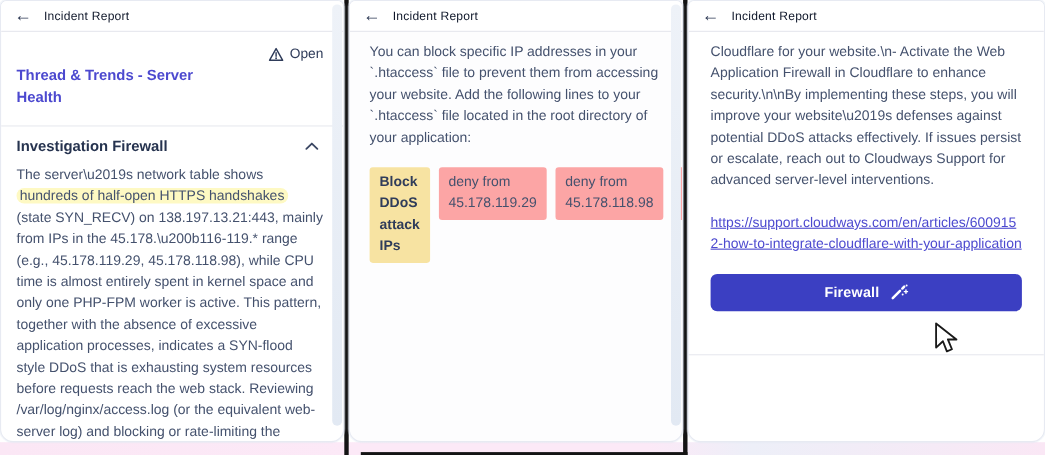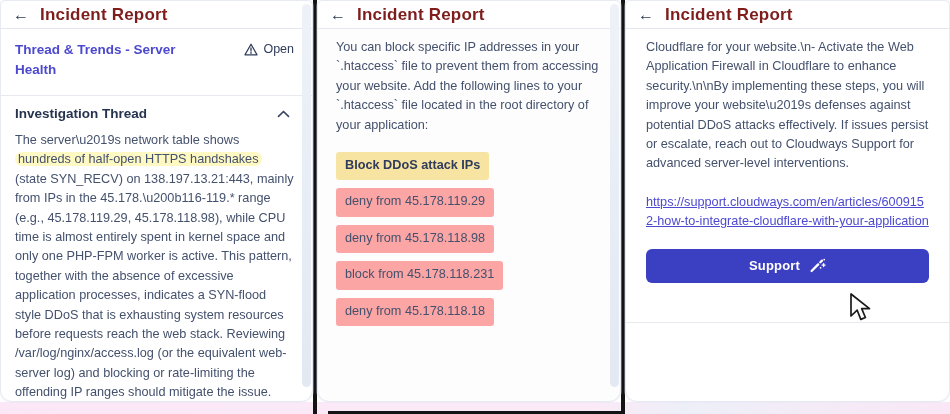--- a/index.html
+++ b/index.html
@@ -28,37 +28,37 @@
   }
   .card.p1 { width:313px; }
   .card.p2 { width:304px; background:#fdfdfe; }
   .card.p3 { width:325px; }
 
   .hdr {
     height:28px; display:flex; align-items:center; gap:11px;
     padding:0 12px; border-bottom:1px solid #e6e7ee; background:#fff;
   }
   .back { font-size:16px; color:#2d3954; line-height:1; cursor:pointer; }
-  .hdr-title { font-weight:bold; font-size:17px; color:#7f1d1d; letter-spacing:.2px; }
+  .hdr-title { font-weight:normal; font-size:11px; color:#0f172a; letter-spacing:.2px; }
 
   
   .content1 { padding:11px 18px 0 14px; }
   .thread-row { display:flex; justify-content:space-between; align-items:flex-start; }
-  .thread-link { color:#4c49cf; font-weight:bold; font-size:13.5px; line-height:20px; max-width:175px; cursor:pointer; }
+  .thread-link { color:#4c49cf; font-weight:bold; font-size:13.5px; line-height:20px; max-width:175px; cursor:pointer;margin-top:19px; }
   .badge { display:flex; align-items:center; gap:5px; color:#2f3c5a; font-weight:normal; font-size:12.5px; margin-top:2px; cursor:pointer; }
   .divider1 { border-top:1px solid #e8e9ef; margin:15px -18px 0 -14px; }
   .section-row { display:flex; justify-content:space-between; align-items:center; padding:10px 4px 0 0; }
   .section-title { font-weight:bold; font-size:13.5px; color:#26334f; }
   .chev { cursor:pointer; display:flex; align-items:center; }
   .para { margin-top:10px; font-size:12.7px; line-height:19.4px; color:#44516d; }
   .hl { background:#fef9c3; border-radius:8px; padding:0 3px; }
 
   
   .content2 { padding:9px 16px 0 18px; font-size:12.7px; line-height:19.4px; color:#44516d; }
-  .codeblock { margin-top:17px; display:flex; flex-direction:column; align-items:flex-start; gap:8px; }
+  .codeblock { margin-top:17px; display:flex; flex-direction:row; align-items:flex-start; gap:8px; }
   .codeline { background:#fca5a5; padding:4px 9px 5px; border-radius:3px; font-size:12.7px; color:#44516d; }
   .codetitle { background:#f7e3a2; font-weight:bold; color:#2f3c5a; }
 
   
   .content3 { padding:9px 20px 0 20px; font-size:12.7px; line-height:19.4px; color:#44516d; }
   .support-link {
     display:block; margin-top:19px; color:#4c49cf; text-decoration:underline;
     font-size:12.7px; line-height:19.4px; word-break:break-all; cursor:pointer;
   }
   .smartfix-btn {
@@ -97,21 +97,21 @@
                 <path d="M7 1.2 L13 11.8 L1 11.8 Z" fill="none" stroke="#2f3c5a" stroke-width="1.3" stroke-linejoin="round"></path>
                 <line x1="7" y1="4.9" x2="7" y2="8.1" stroke="#2f3c5a" stroke-width="1.3" stroke-linecap="round"></line>
                 <circle cx="7" cy="9.9" r="0.85" fill="#2f3c5a"></circle>
               </svg>
             </span>
             <span>Open</span>
           </div>
         </div>
         <div class="divider1"></div>
         <div class="section-row">
-          <span class="section-title">Investigation Thread</span>
+          <span class="section-title">Investigation Firewall</span>
           <span class="chev">
             <svg width="13" height="8" viewBox="0 0 13 8">
               <polyline points="1.5,6.3 6.5,1.5 11.5,6.3" fill="none" stroke="#3b4763" stroke-width="1.7" stroke-linecap="round" stroke-linejoin="round"></polyline>
             </svg>
           </span>
         </div>
         <div class="para"><span>The server\u2019s network table shows </span><span class="hl">hundreds of half-open HTTPS handshakes</span><span> (state SYN_RECV) on 138.197.13.21:443, mainly from IPs in the 45.178.\u200b116-119.* range (e.g., 45.178.119.29, 45.178.118.98), while CPU time is almost entirely spent in kernel space and only one PHP-FPM worker is active. This pattern, together with the absence of excessive application processes, indicates a SYN-flood style DDoS that is exhausting system resources before requests reach the web stack. Reviewing /var/log/nginx/access.log (or the equivalent web-server log) and blocking or rate-limiting the offending IP ranges should mitigate the issue.</span></div>
       </div>
       <div class="scrolltrack"></div>
     </div>
@@ -140,21 +140,21 @@
 
     <div class="card p3">
       <div class="hdr">
         <span class="back">←</span>
         <span class="hdr-title">Incident Report</span>
       </div>
       <div class="content3">
         <div>Cloudflare for your website.\n- Activate the Web Application Firewall in Cloudflare to enhance security.\n\nBy implementing these steps, you will improve your website\u2019s defenses against potential DDoS attacks effectively. If issues persist or escalate, reach out to Cloudways Support for advanced server-level interventions.</div>
         <span class="support-link">https://support.cloudways.com/en/articles/6009152-how-to-integrate-cloudflare-with-your-application</span>
         <button class="smartfix-btn">
-          <span>Support</span>
+          <span>Firewall</span>
           <span style="display:flex;">
             <svg width="17" height="15" viewBox="0 0 17 15">
               <line x1="2.6" y1="13" x2="9.2" y2="6.4" stroke="#ffffff" stroke-width="2.3" stroke-linecap="round"></line>
               <line x1="11.3" y1="4.3" x2="13" y2="2.6" stroke="#ffffff" stroke-width="2.3" stroke-linecap="round"></line>
               <line x1="14.6" y1="5.6" x2="14.6" y2="8.6" stroke="#ffffff" stroke-width="1.3" stroke-linecap="round"></line>
               <line x1="13.1" y1="7.1" x2="16.1" y2="7.1" stroke="#ffffff" stroke-width="1.3" stroke-linecap="round"></line>
               <circle cx="11.6" cy="9.8" r="0.9" fill="#ffffff"></circle>
               <circle cx="15.2" cy="1.6" r="0.9" fill="#ffffff"></circle>
             </svg>
           </span>

